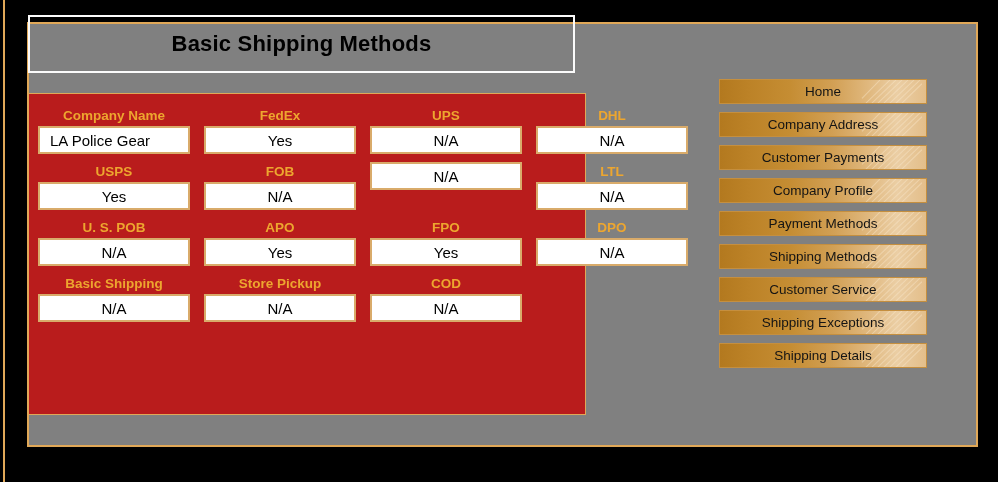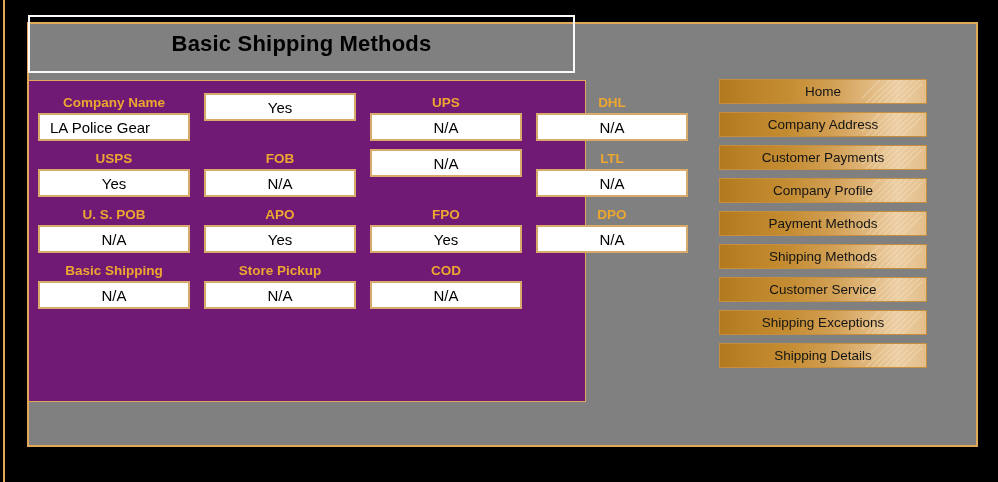--- a/index.html
+++ b/index.html
@@ -65,24 +65,24 @@
     font-size: 22px;
     font-weight: bold;
     color: #000000;
     letter-spacing: 0.2px;
   }
 
   
   #form-panel {
     position: absolute;
     left: 28px;
-    top: 80px;
+    top: 93px;
     width: 558px;
     height: 322px;
-    background: #701a75;
+    background: #b91c1c;
     border: 1px solid #E0A858;
     box-sizing: border-box;
   }
 
   .form-grid {
     position: absolute;
     left: 9px;
     top: 12px;
     width: 661px;
   }
@@ -180,20 +180,21 @@
   </div>
 
   <div id="form-panel">
     <div class="form-grid" id="form-grid">
         <div class="form-row">
           <div class="form-cell">
             <span class="field-label">Company Name</span>
             <input type="text" class="field-input align-left" value="LA Police Gear" style="">
           </div>
           <div class="form-cell">
+            <span class="field-label">FedEx</span>
             <input type="text" class="field-input" value="Yes" style="">
           </div>
           <div class="form-cell">
             <span class="field-label">UPS</span>
             <input type="text" class="field-input" value="N/A" style="">
           </div>
           <div class="form-cell">
             <span class="field-label">DHL</span>
             <input type="text" class="field-input" value="N/A" style="">
           </div>

